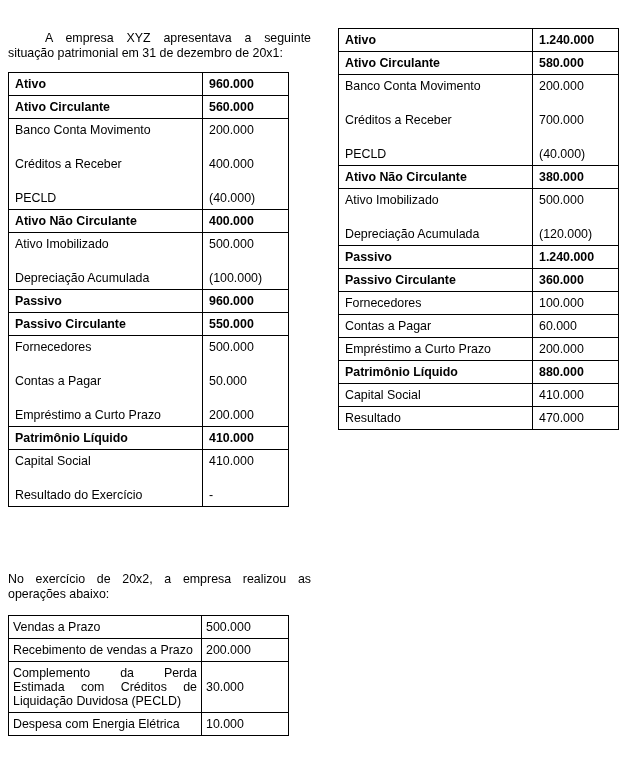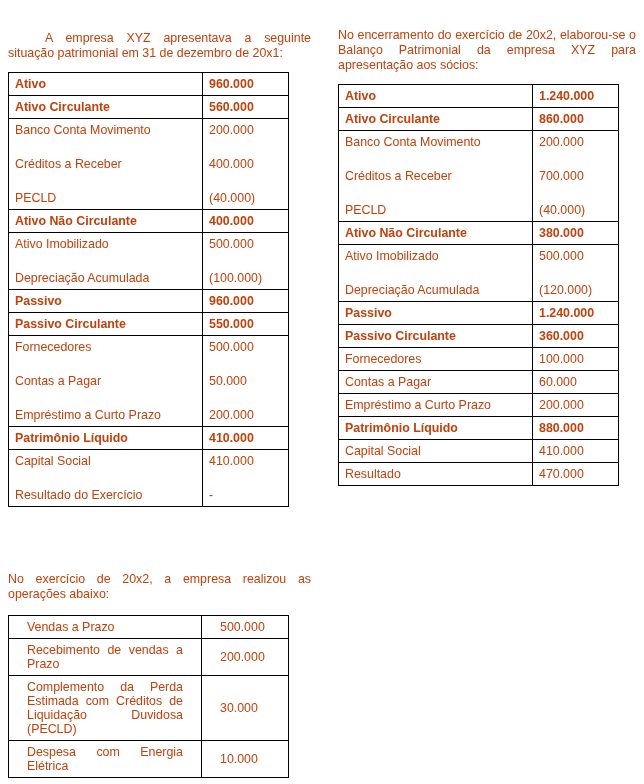--- a/index.html
+++ b/index.html
@@ -1,36 +1,36 @@
 <!DOCTYPE html>
 <html><head>
 <meta charset="utf-8">
 <style>
   html,body{margin:0;padding:0;background:#ffffff;}
   .page{
     position:relative;
     width:644px;height:784px;
     background:#ffffff;
-    color:#c2410c;
+    color:#000000;
     font-family:"Liberation Sans", sans-serif;
     font-size:12.4px;
     overflow:hidden;
   }
   .block{position:absolute;}
   #block-left{left:8px;top:31px;width:303px;}
   #block-right{left:338px;top:28px;width:298px;}
   #block-ops{left:8px;top:572px;width:303px;}
   p.intro{margin:0;text-align:justify;line-height:15px;}
   #block-left p.intro{text-indent:37px;margin-bottom:11px;}
   #block-right p.intro{margin-bottom:11px;}
   #block-ops p.intro{margin-bottom:13px;}
   table{border-collapse:collapse;table-layout:fixed;width:280px;background:#ffffff;}
   td{border:1px solid #000000;vertical-align:top;overflow:hidden;word-wrap:break-word;}
   table.balance td{padding:4px 6px;line-height:14px;}
-  table.ops td{padding:4px 18px;line-height:14px;vertical-align:middle;}
+  table.ops td{padding:4px 4px;line-height:14px;vertical-align:middle;}
   table.ops td.lbl{text-align:justify;}
   tr.bold{font-weight:bold;}
   .pline + .pline{margin-top:20px;}
 </style>
 </head>
 <body>
 
 <div class="page">
 
   <div class="block" id="block-left">
@@ -107,34 +107,33 @@
           <td>
             <div class="pline">410.000</div>
             <div class="pline">-</div>
           </td>
         </tr>
       </tbody>
     </table>
   </div>
 
   <div class="block" id="block-right">
-    <p class="intro">No encerramento do exercício de 20x2, elaborou-se o Balanço Patrimonial da empresa XYZ para apresentação aos sócios:</p>
     <table class="balance">
       <colgroup>
           <col style="width:194px">
           <col style="width:86px">
         </colgroup>
       <tbody>
         <tr class="bold">
           <td>Ativo</td>
           <td>1.240.000</td>
         </tr>
         <tr class="bold">
           <td>Ativo Circulante</td>
-          <td>860.000</td>
+          <td>580.000</td>
         </tr>
         <tr>
           <td>
             <div class="pline">Banco Conta Movimento</div>
             <div class="pline">Créditos a Receber</div>
             <div class="pline">PECLD</div>
           </td>
           <td>
             <div class="pline">200.000</div>
             <div class="pline">700.000</div>

